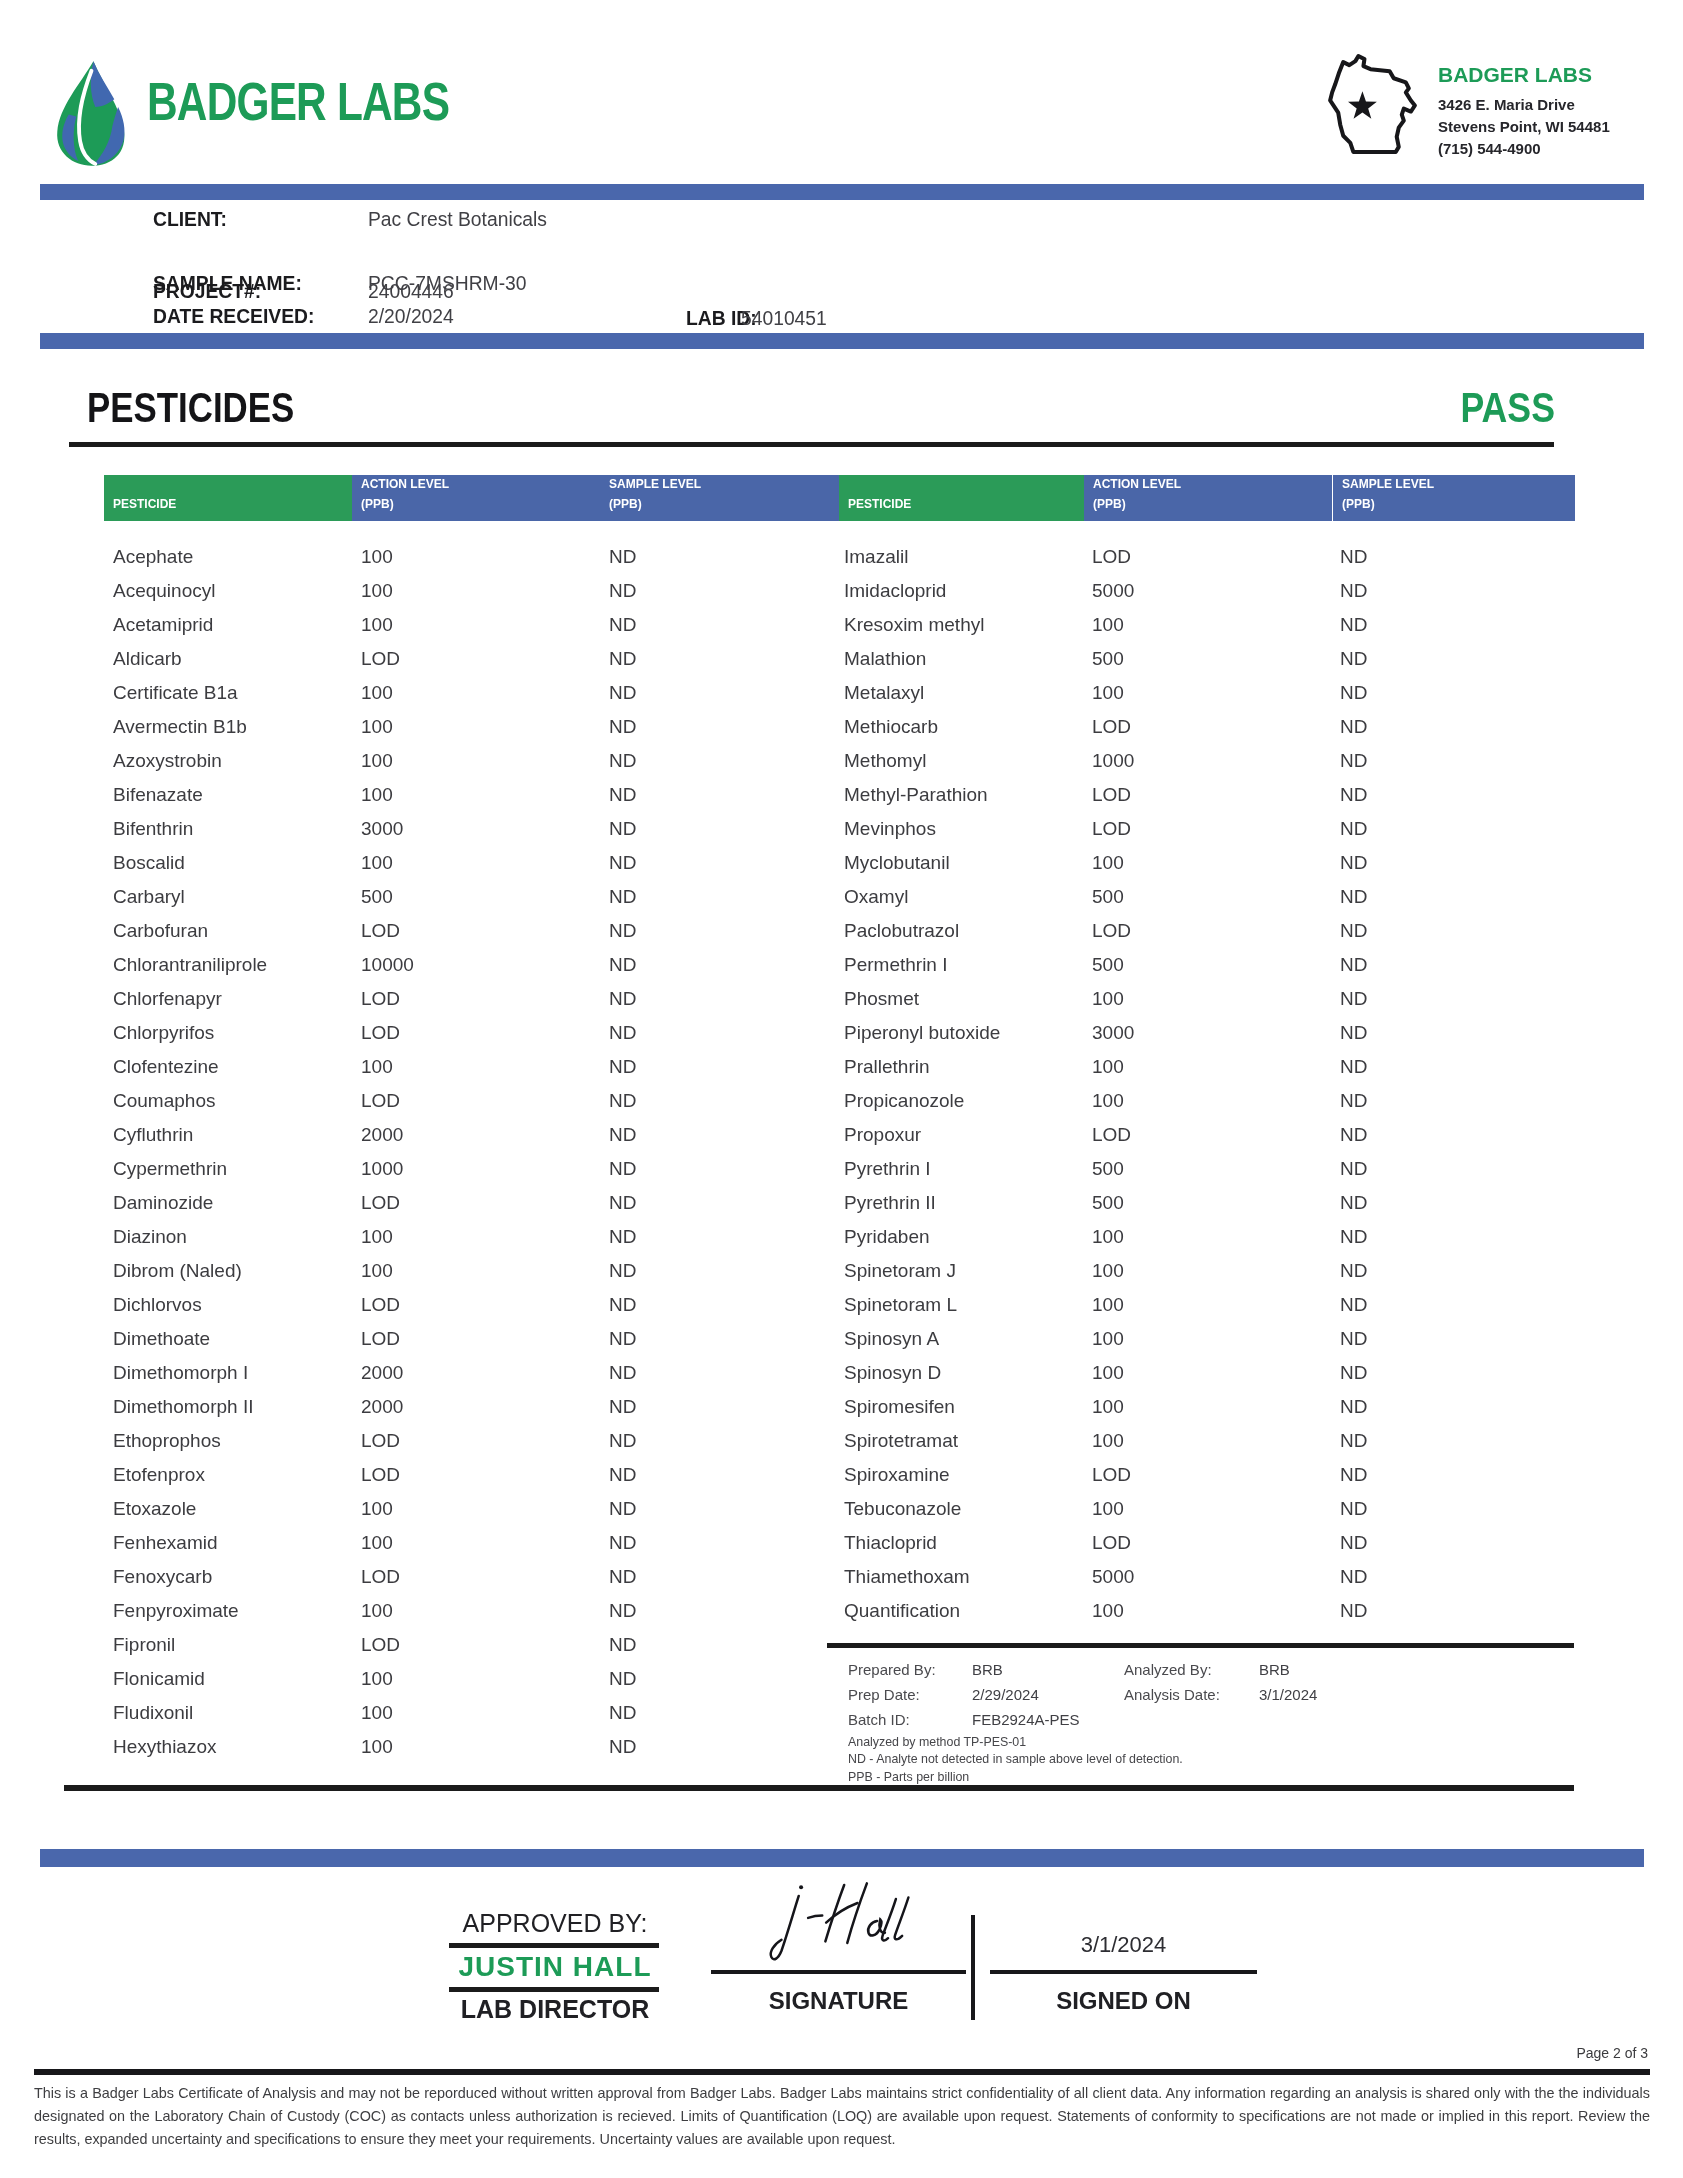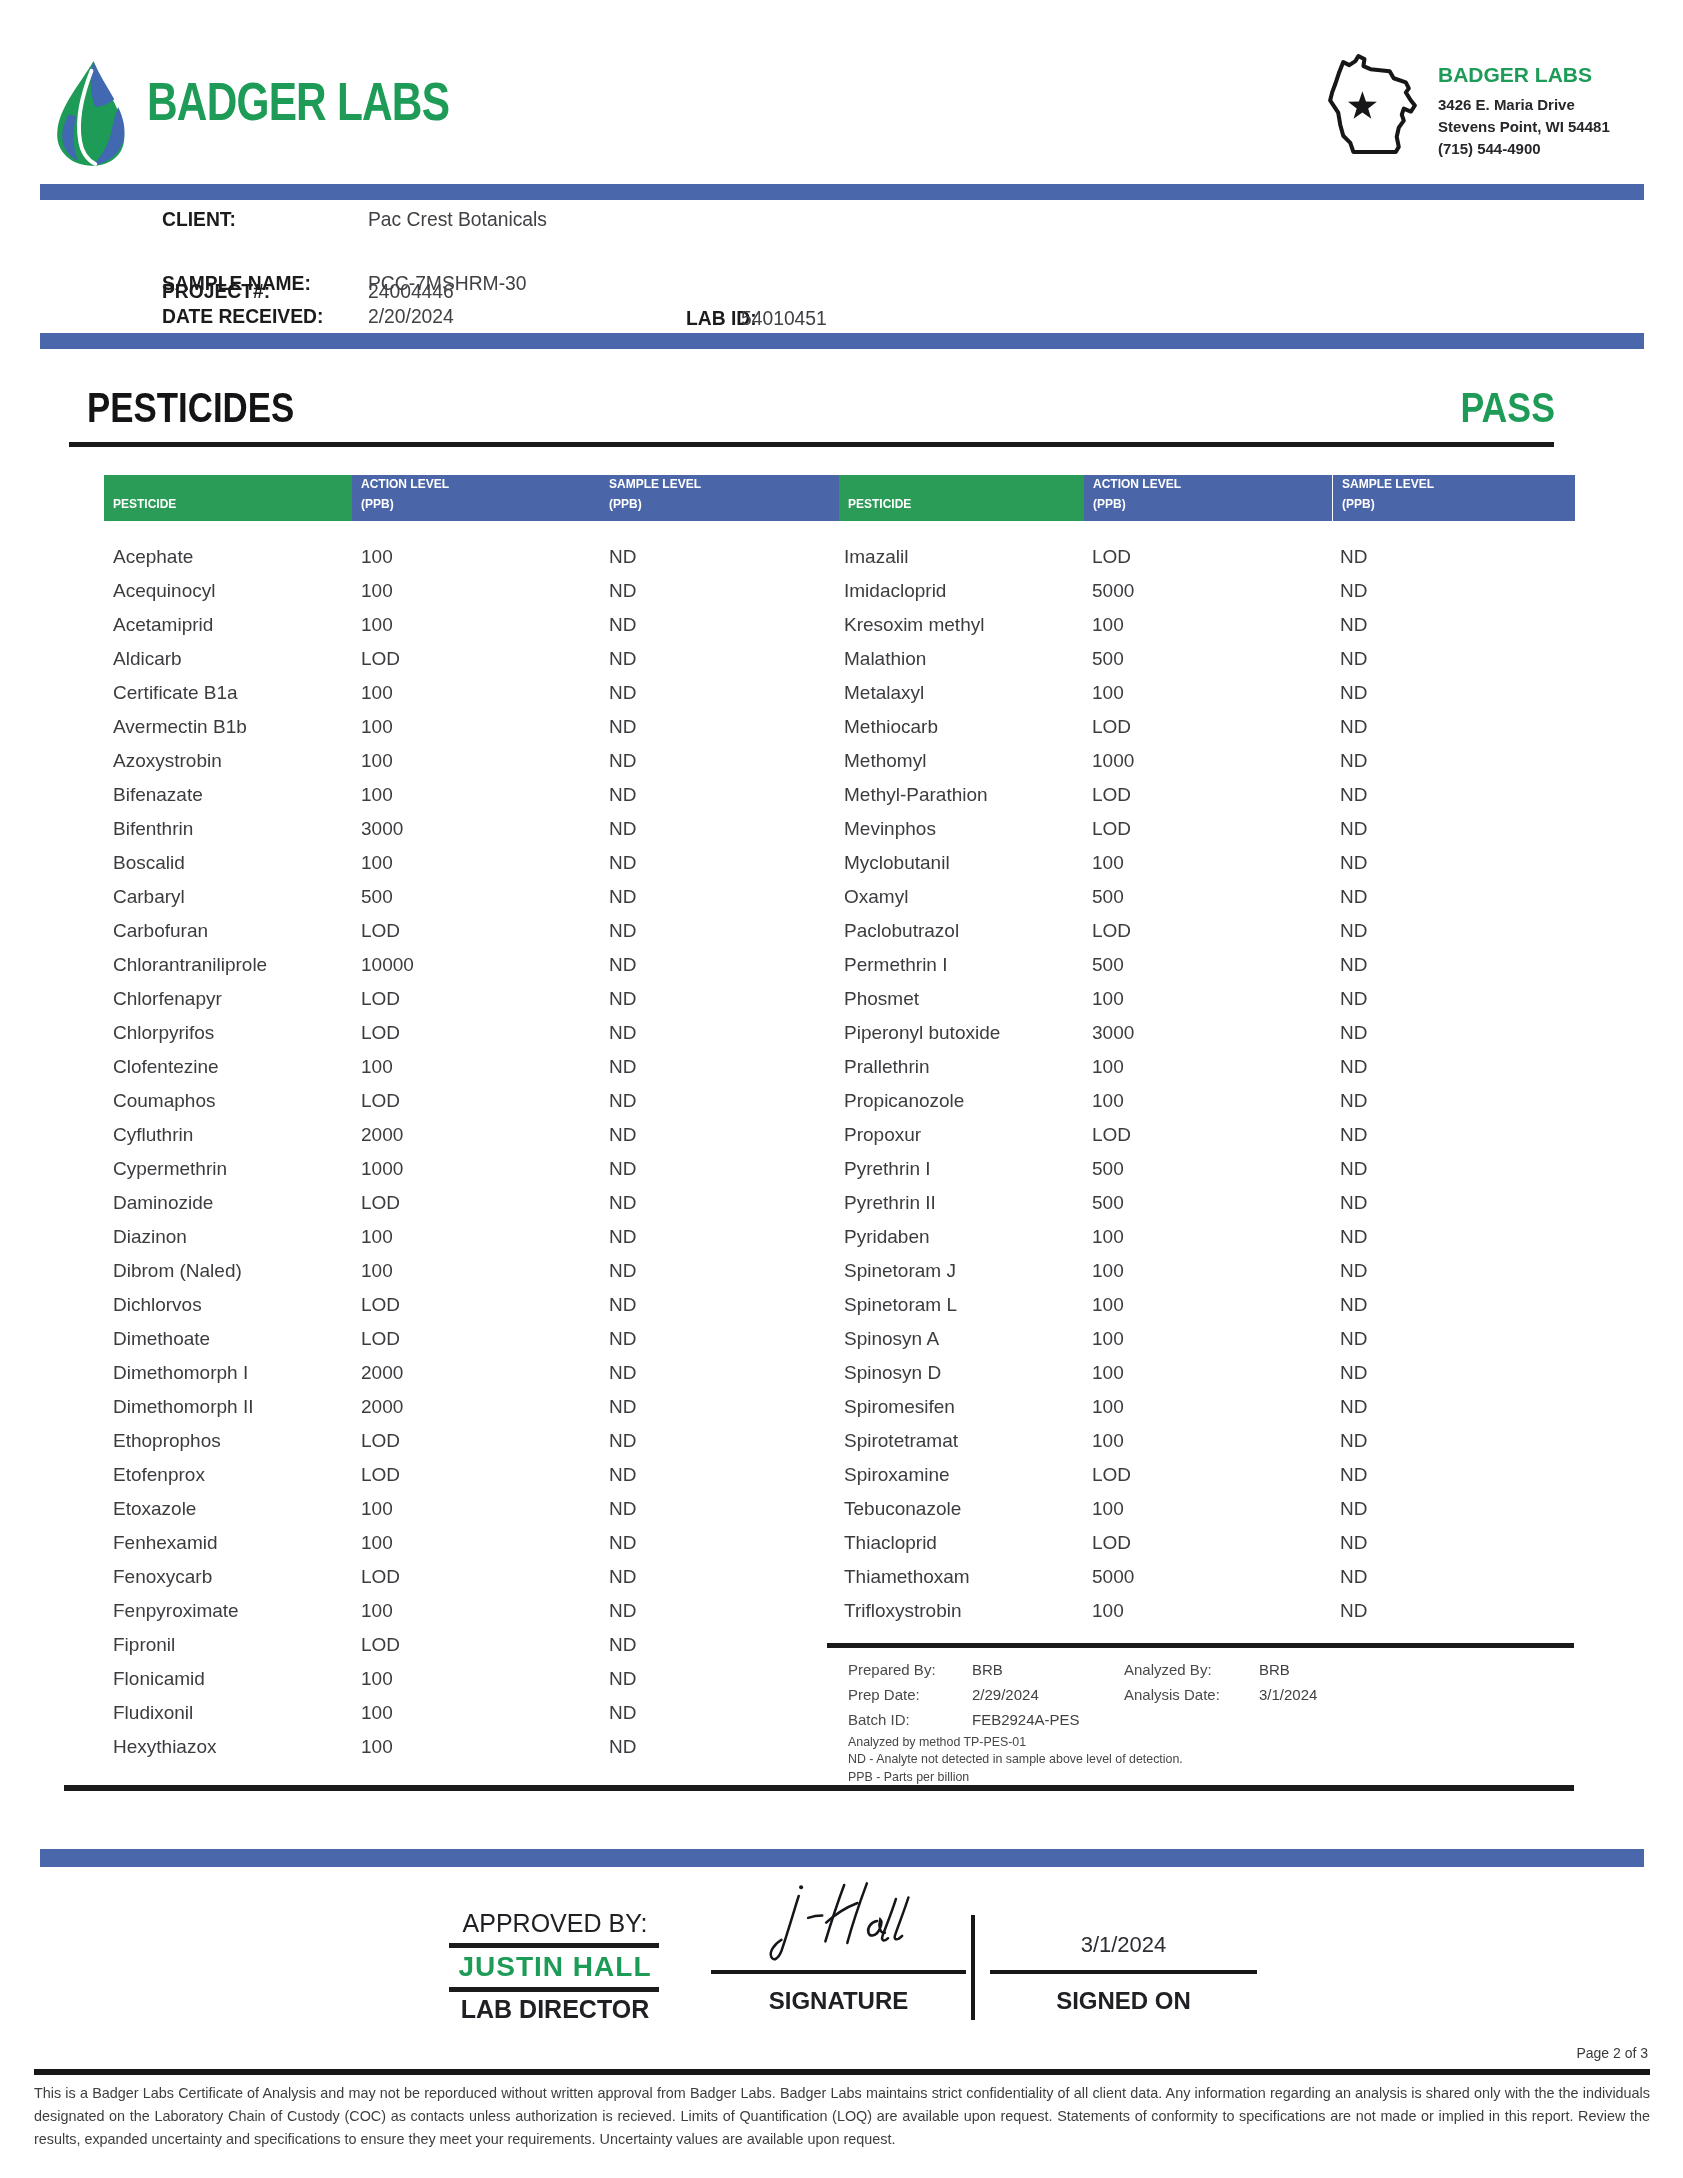--- a/index.html
+++ b/index.html
@@ -29,21 +29,21 @@
   #lab-addr1{top:96px;} #lab-addr2{top:118px;} #lab-phone{top:140px;}
   #logo-drop{left:44px;top:57px;}
   #wi-icon{left:1315px;top:50px;}
 
   .blue-bar{left:40px;width:1604px;height:16px;background:var(--bar-blue);}
   #bar1{top:184px;} #bar2{top:333px;} #bar3{top:1849px;height:18px;}
 
   
   .info-label{font-size:19.3px;font-weight:bold;color:var(--ink);white-space:nowrap;}
   .info-value{font-size:19.3px;color:#404045;white-space:nowrap;}
-  .il{left:162px;} .iv{left:368px;}
+  .il{left:153px;} .iv{left:368px;}
   .r1{top:209px;} .r2{top:241px;margin-top:40px;} .r3{top:273px;} .r4{top:306px;}
   #lab-id-label{left:642px;top:308px;margin-left:44px;} #lab-id-value{left:741px;top:308px;}
 
   
   #section-title{left:87px;top:384px;font-size:42px;font-weight:bold;color:#141417;
     transform:scaleX(.83);transform-origin:left top;white-space:nowrap;}
   #section-result{left:1406px;top:384px;width:149px;text-align:right;font-size:42px;
     font-weight:bold;color:var(--green);transform:scaleX(.85);transform-origin:right top;white-space:nowrap;}
   #section-rule{left:69px;top:442px;width:1485px;height:5px;background:#1b1b1b;}
 
@@ -492,21 +492,21 @@
         <span class="c-name">Thiacloprid</span>
         <span class="c-action">LOD</span>
         <span class="c-sample">ND</span>
       </div>
       <div class="t-row">
         <span class="c-name">Thiamethoxam</span>
         <span class="c-action">5000</span>
         <span class="c-sample">ND</span>
       </div>
       <div class="t-row">
-        <span class="c-name">Trifloxystrobin</span>
+        <span class="c-name">Quantification</span>
         <span class="c-action">100</span>
         <span class="c-sample">ND</span>
       </div>
     </div>
 
   <div id="right-rule" class="abs"></div>
 
   <div class="abs ad-label ad-l1 ad-r1">Prepared By:</div>
   <div class="abs ad-value ad-v1 ad-r1">BRB</div>
   <div class="abs ad-label ad-l2 ad-r1">Analyzed By:</div>

